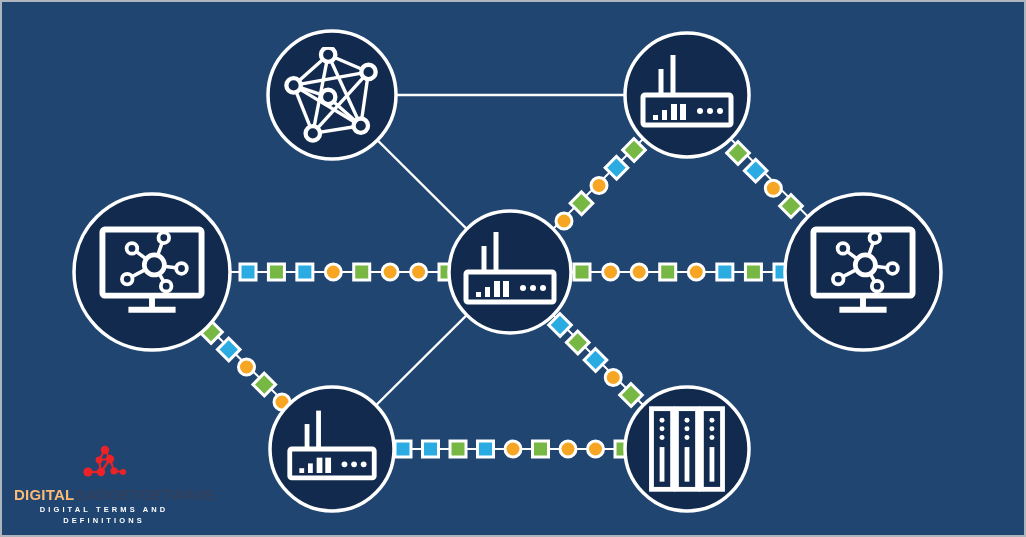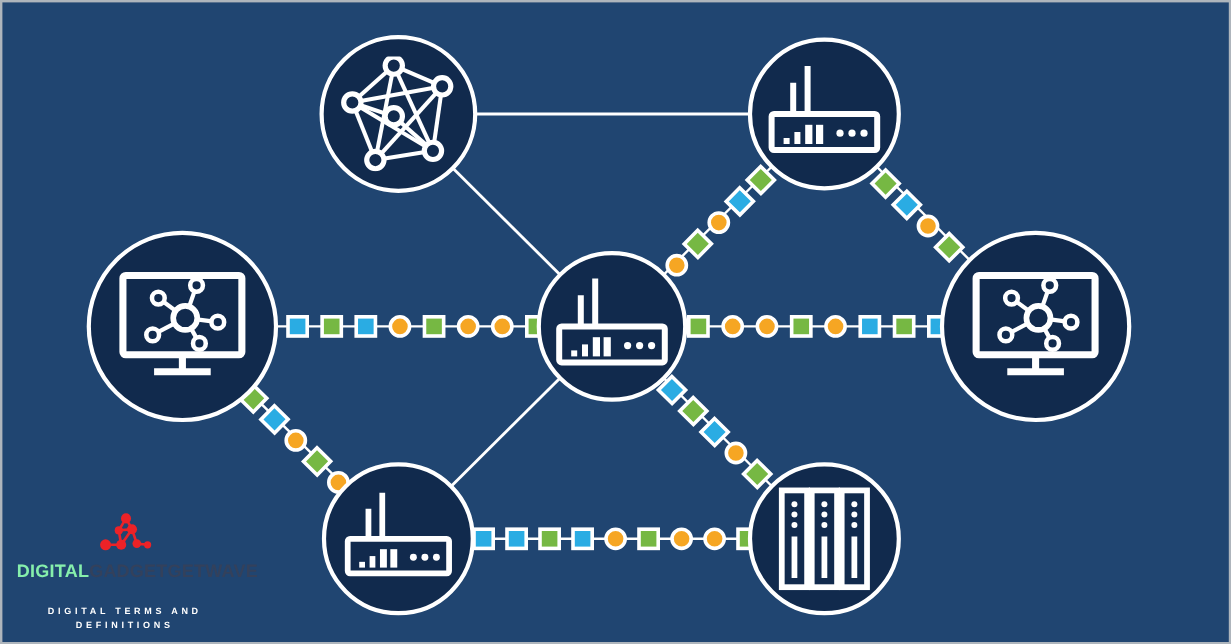--- a/index.html
+++ b/index.html
@@ -5,22 +5,22 @@
   html,body{margin:0;padding:0;background:#888;}
   .page{
     position:relative;width:1026px;height:537px;box-sizing:border-box;
     background:#204571;overflow:hidden;border:2px solid #AEB5BC;
     font-family:"Liberation Sans",sans-serif;
   }
   #diagram-svg{position:absolute;top:0;left:0;display:block;}
   .logo{position:absolute;left:12px;bottom:8px;width:180px;text-align:center;z-index:5;}
   .logo-icon{display:block;margin:0 auto 1px auto;}
   .brand{font-weight:bold;font-size:15px;letter-spacing:.2px;white-space:nowrap;color:#33415C;line-height:1.1;}
-  .brand .brand-bold{color:#86efac;}
-  .tagline{margin-top:20px;font-size:7.5px;font-weight:bold;color:#FFFFFF;letter-spacing:3.1px;line-height:1.45;white-space:nowrap;}
+  .brand .brand-bold{color:#fdba74;}
+  .tagline{margin-top:2px;font-size:7.5px;font-weight:bold;color:#FFFFFF;letter-spacing:3.1px;line-height:1.45;white-space:nowrap;}
 </style>
 </head>
 <body>
 
 <div class="page">
 
   <svg id="diagram-svg" width="1026" height="537" viewBox="0 0 1026 537">
     <defs>
 
       <symbol id="sym-router-icon" viewBox="0 0 100 100">

